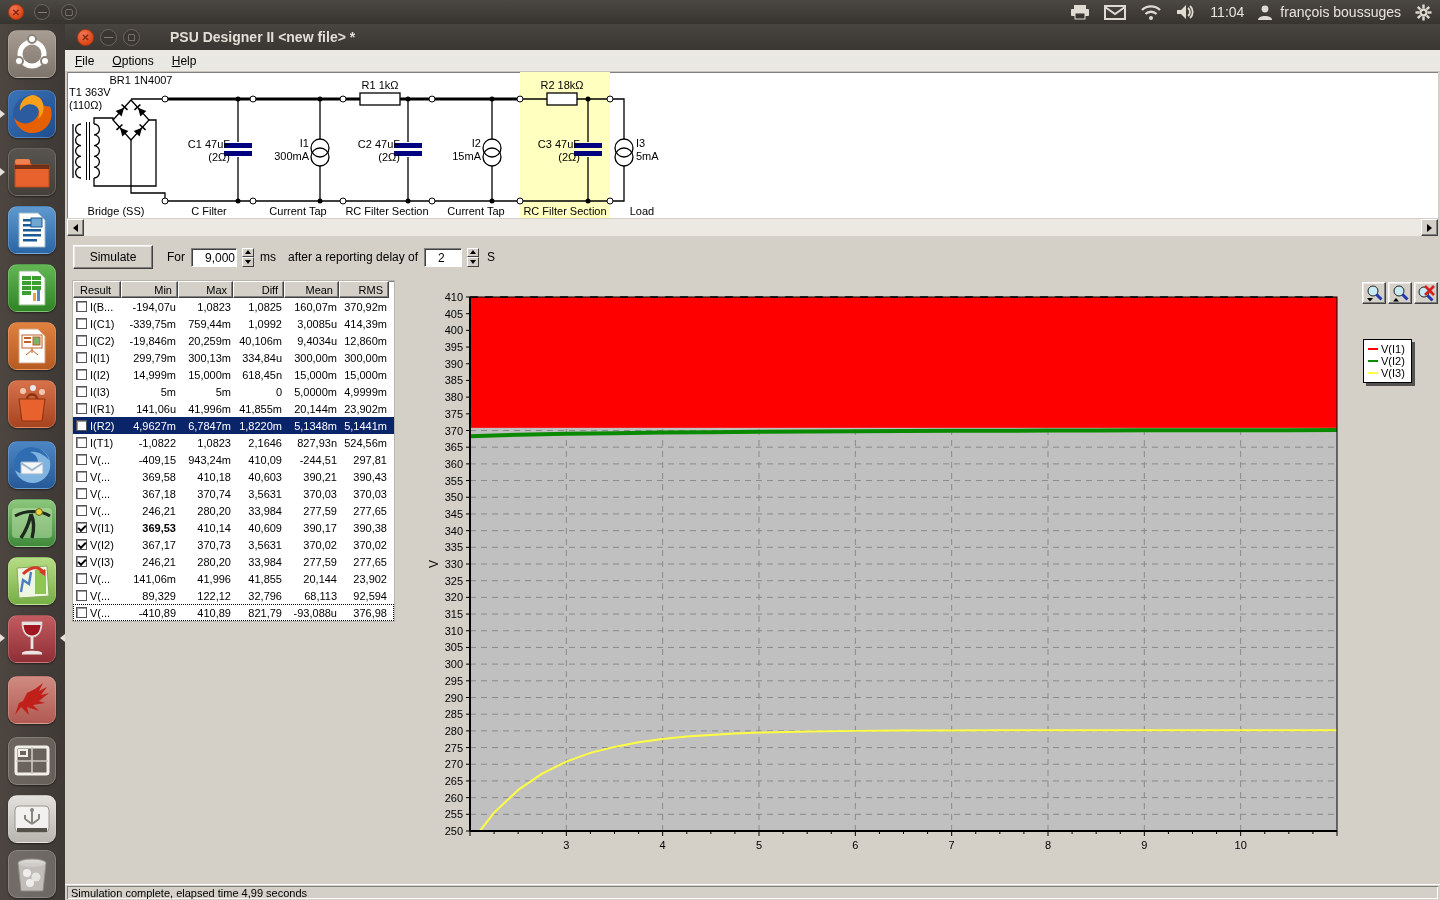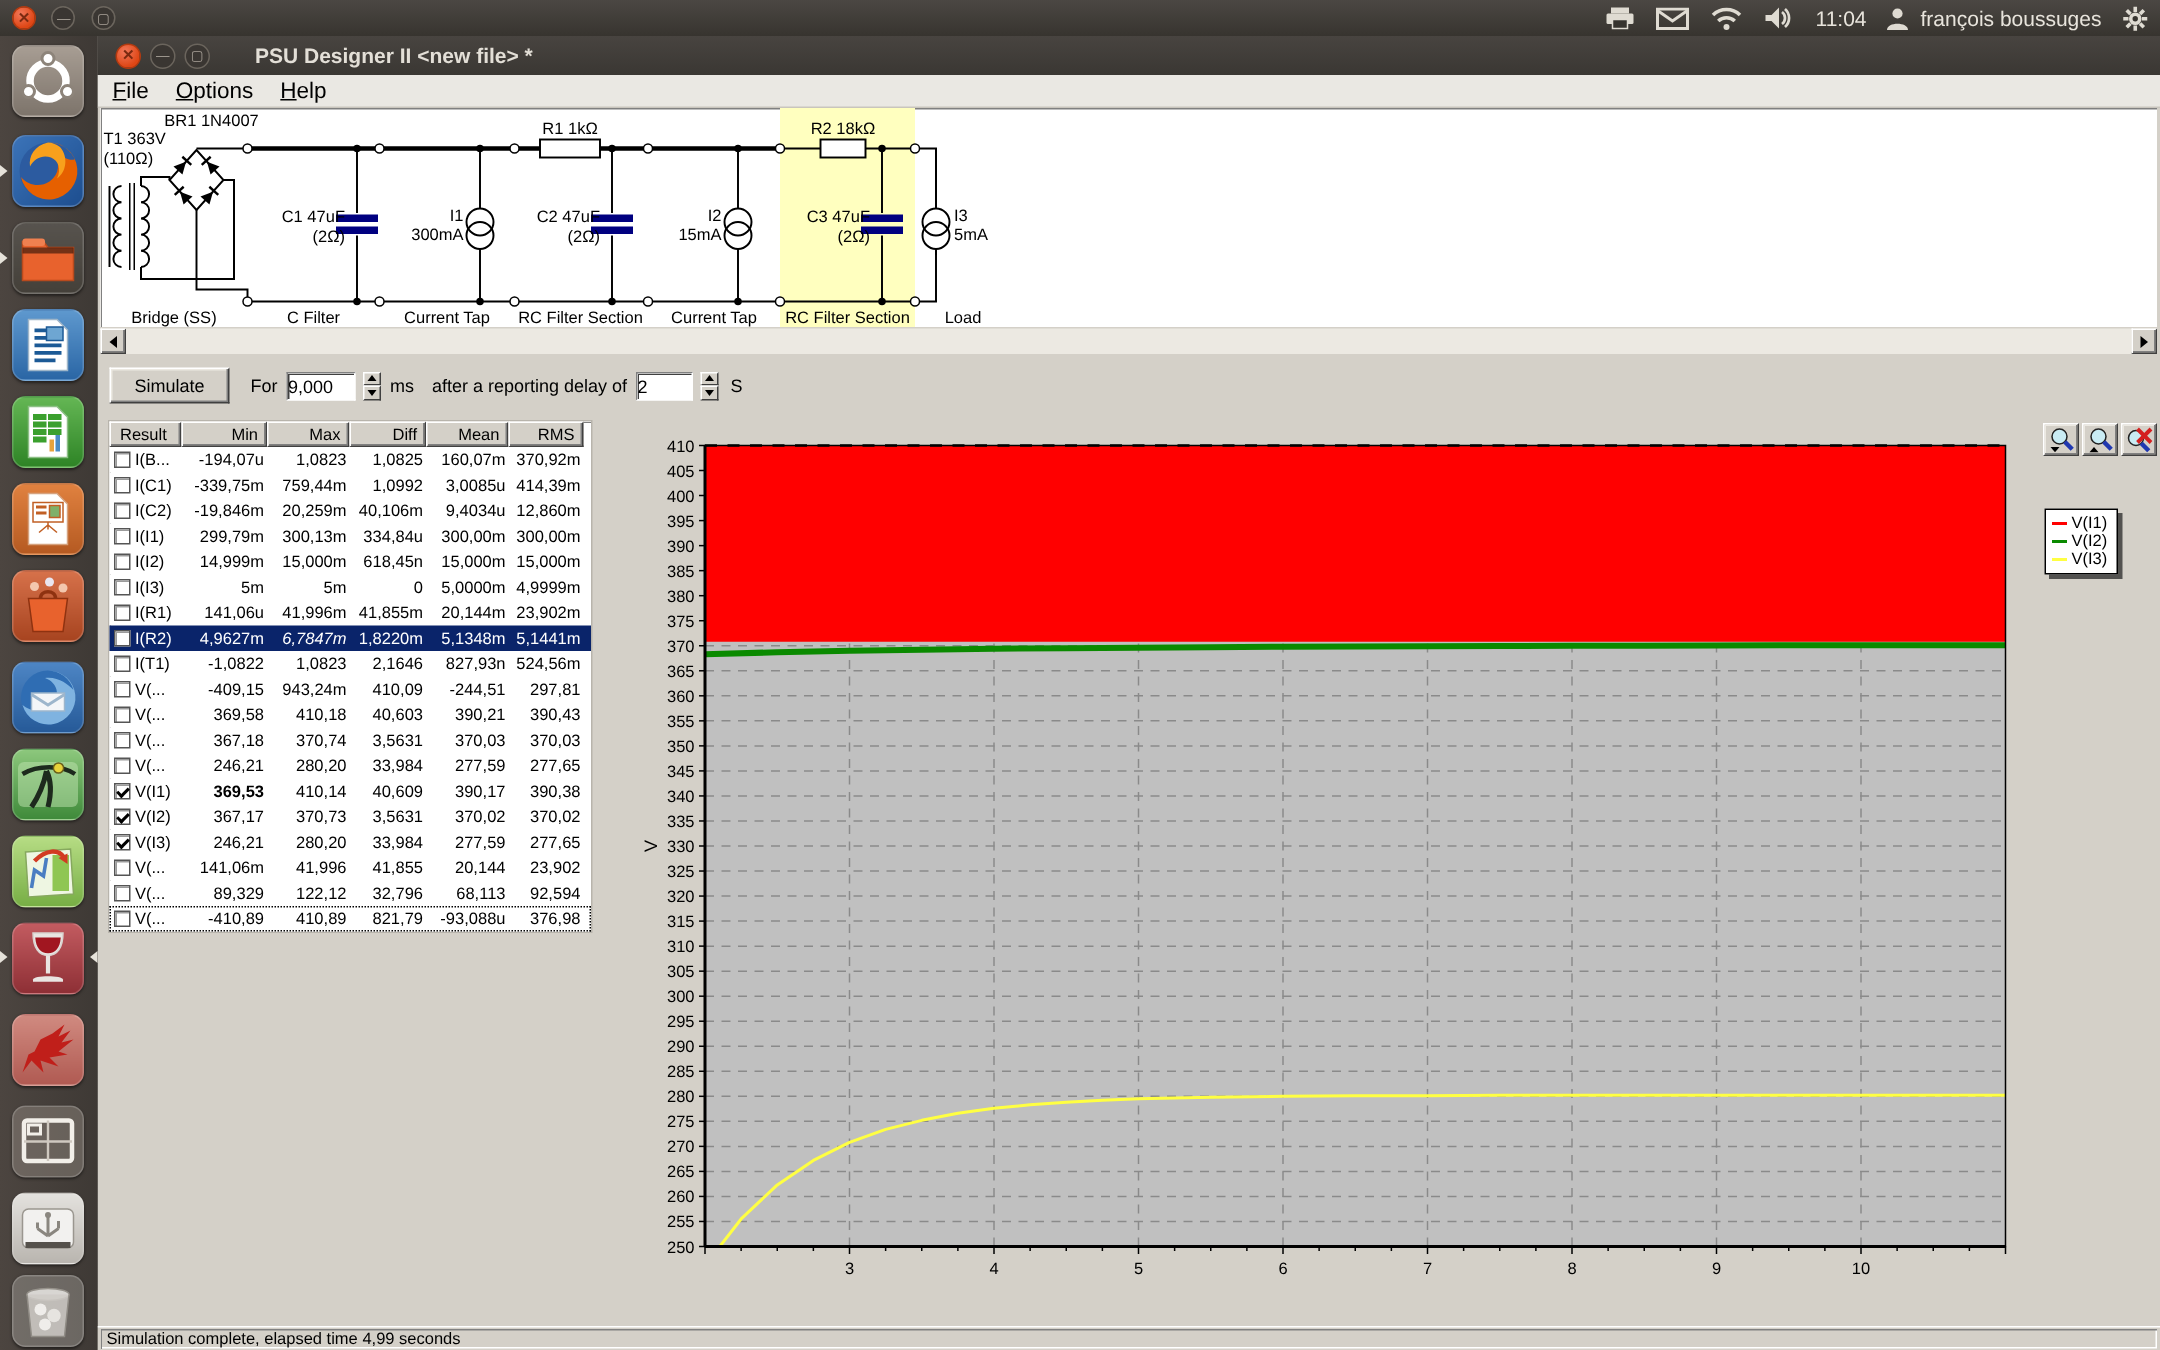--- a/index.html
+++ b/index.html
@@ -33,21 +33,21 @@
           border-bottom:4px solid transparent; border-right:5px solid #e6e2da; }
 
   
   #appwin { position:absolute; left:65px; top:24px; width:1375px; height:876px; background:#d4d0c8; }
   #titlebar { position:absolute; left:0; top:0; width:1375px; height:26px;
               background:linear-gradient(#484440,#3a3733); display:flex; align-items:center; }
   #titlebar .wbtn { width:17px; height:17px; }
   #titlebar .title { color:#e3dfd7; font-weight:bold; font-size:14px; margin-left:24px; }
   #menubar { position:absolute; left:0; top:26px; width:1375px; height:22px; background:#eae8e3;
              display:flex; align-items:center; border-bottom:1px solid #c9c5bd; }
-  .menuitem { font-size:15px; color:#000; padding:2px 8px; margin-left:2px; }
+  .menuitem { font-size:12px; color:#000; padding:2px 8px; margin-left:2px; }
   .menuitem .key { text-decoration:underline; }
 
   
   #schematic { position:absolute; left:2px; top:48px; width:1371px; height:146px; background:#ffffff;
                box-shadow:inset 1px 1px 0 #808080, inset -1px -1px 0 #ffffff; }
   
   #hscroll { position:absolute; left:2px; top:195px; width:1371px; height:17px; background:#ece9e2; }
   .sbtn { position:absolute; top:0; width:17px; height:17px; background:#d4d0c8;
           border-top:1px solid #fff; border-left:1px solid #fff; border-right:1px solid #404040; border-bottom:1px solid #404040;
           box-shadow:inset -1px -1px 0 #808080; display:flex; align-items:center; justify-content:center; }
@@ -58,21 +58,21 @@
 
   
   #simrow { position:absolute; left:2px; top:213px; width:1371px; height:40px; background:#d4d0c8;
             display:flex; align-items:center; font-size:12px; color:#000; }
   .btn3d { background:#d4d0c8; border-top:1px solid #fff; border-left:1px solid #fff;
            border-right:1px solid #404040; border-bottom:1px solid #404040;
            box-shadow:inset -1px -1px 0 #808080, inset 1px 1px 0 #ece9e2;
            font-size:12px; color:#000; display:flex; align-items:center; justify-content:center; }
   #simulate-btn { width:80px; height:24px; margin-left:6px; }
   .inputbox { background:#fff; border:1px solid; border-color:#808080 #fff #fff #808080;
-              box-shadow:inset 1px 1px 0 #404040; height:19px; font-size:12px; padding:2px 0; }
+              box-shadow:inset 1px 1px 0 #404040; height:19px; font-size:12px; padding:2px 13px; }
   .spinner { display:flex; flex-direction:column; width:12px; height:19px; margin-left:5px; }
   .spinner .sp { flex:1; background:#d4d0c8; border-top:1px solid #fff; border-left:1px solid #fff;
                  border-right:1px solid #404040; border-bottom:1px solid #404040;
                  display:flex; align-items:center; justify-content:center; }
 
   
   #results { position:absolute; left:8px; top:257px; width:321px; background:#fff;
              box-shadow:inset 1px 1px 0 #808080, 0 0 0 1px #b8b4ac; font-size:11px; }
   #results-header { display:flex; height:17px; }
   .hcell { height:17px; background:#d4d0c8; border-top:1px solid #fff; border-left:1px solid #fff;
@@ -565,21 +565,21 @@
           <span class="ncell" style="width: 57px;">141,06u</span>
           <span class="ncell" style="width: 55px;">41,996m</span>
           <span class="ncell" style="width: 51px;">41,855m</span>
           <span class="ncell" style="width: 55px;">20,144m</span>
           <span class="ncell" style="width: 50px;">23,902m</span>
         </div>
         <div class="row sel">
           <span class="cbx"></span>
           <span class="rlabel">I(R2)</span>
           <span class="ncell" style="width: 57px;">4,9627m</span>
-          <span class="ncell" style="width: 55px; font-style: italic;">6,7847m</span>
+          <span class="ncell" style="width: 55px;">6,7847m</span>
           <span class="ncell" style="width: 51px;">1,8220m</span>
           <span class="ncell" style="width: 55px;">5,1348m</span>
           <span class="ncell" style="width: 50px;">5,1441m</span>
         </div>
         <div class="row">
           <span class="cbx"></span>
           <span class="rlabel">I(T1)</span>
           <span class="ncell" style="width: 57px;">-1,0822</span>
           <span class="ncell" style="width: 55px;">1,0823</span>
           <span class="ncell" style="width: 51px;">2,1646</span>

